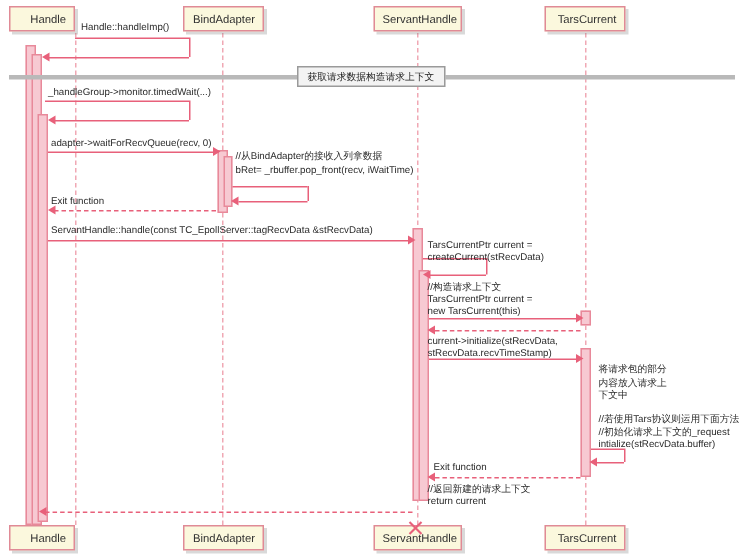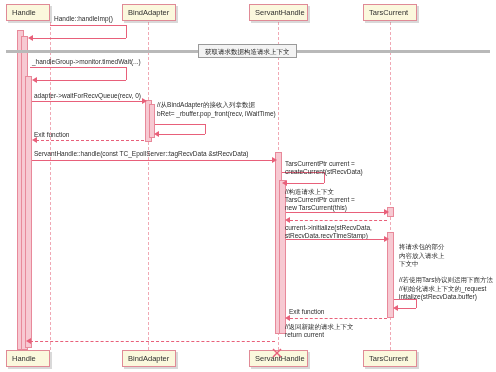--- a/index.html
+++ b/index.html
@@ -14,21 +14,21 @@
 
   
   .actor-box{
     position:absolute;
     background:#fbf8dd;
     border:1.5px solid #e08a96;
     box-shadow:2px 2px 0 rgba(120,120,120,.28);
     color:#303030;
     font-size:7.5px;
     line-height:11px;
-    text-align:left;
+    text-align:right;
     padding:2px 5px;
     white-space:nowrap;
     box-sizing:border-box;
   }
 
   
   .lifeline{
     position:absolute;
     width:0;
     border-left:1px dashed #f0a8b4;

